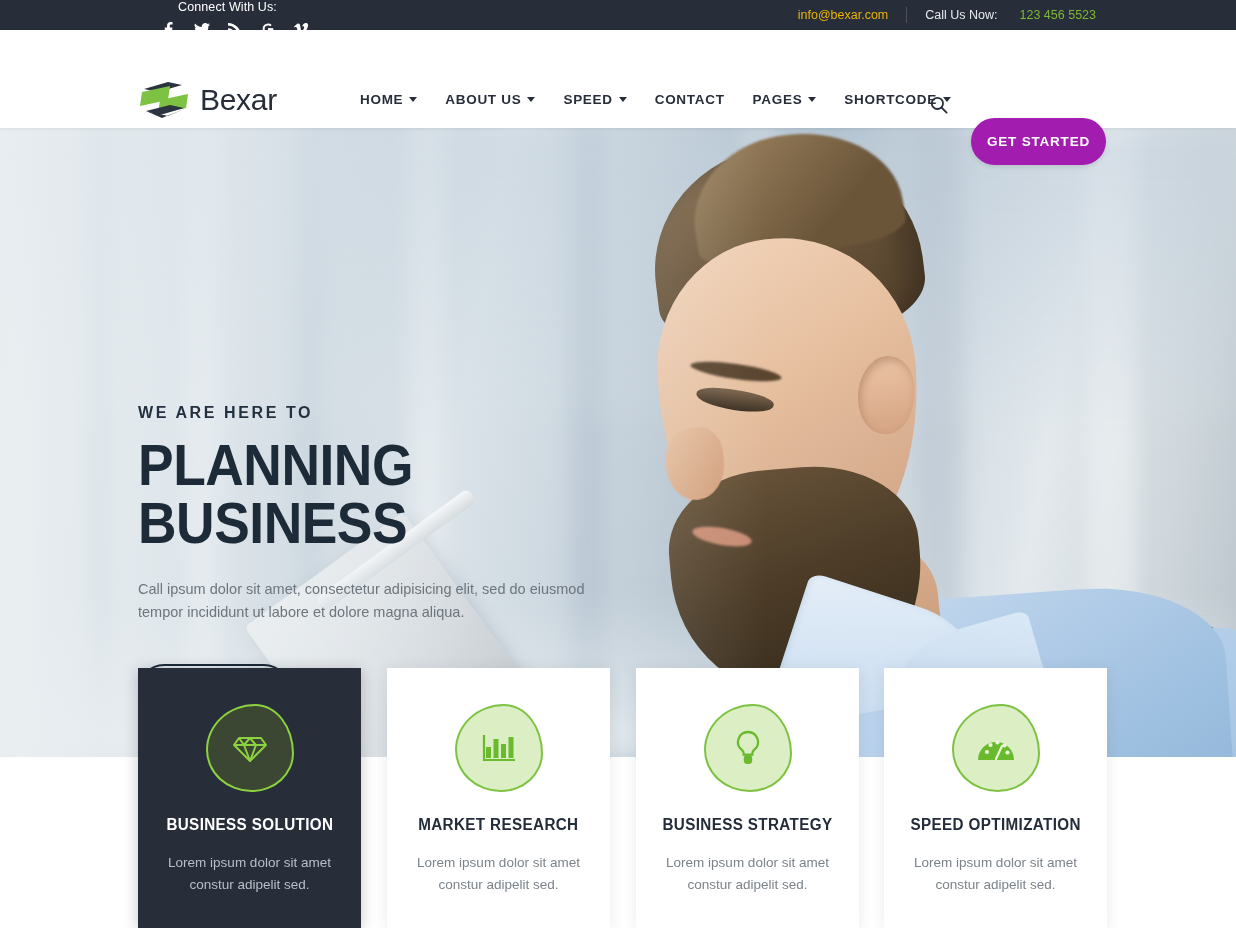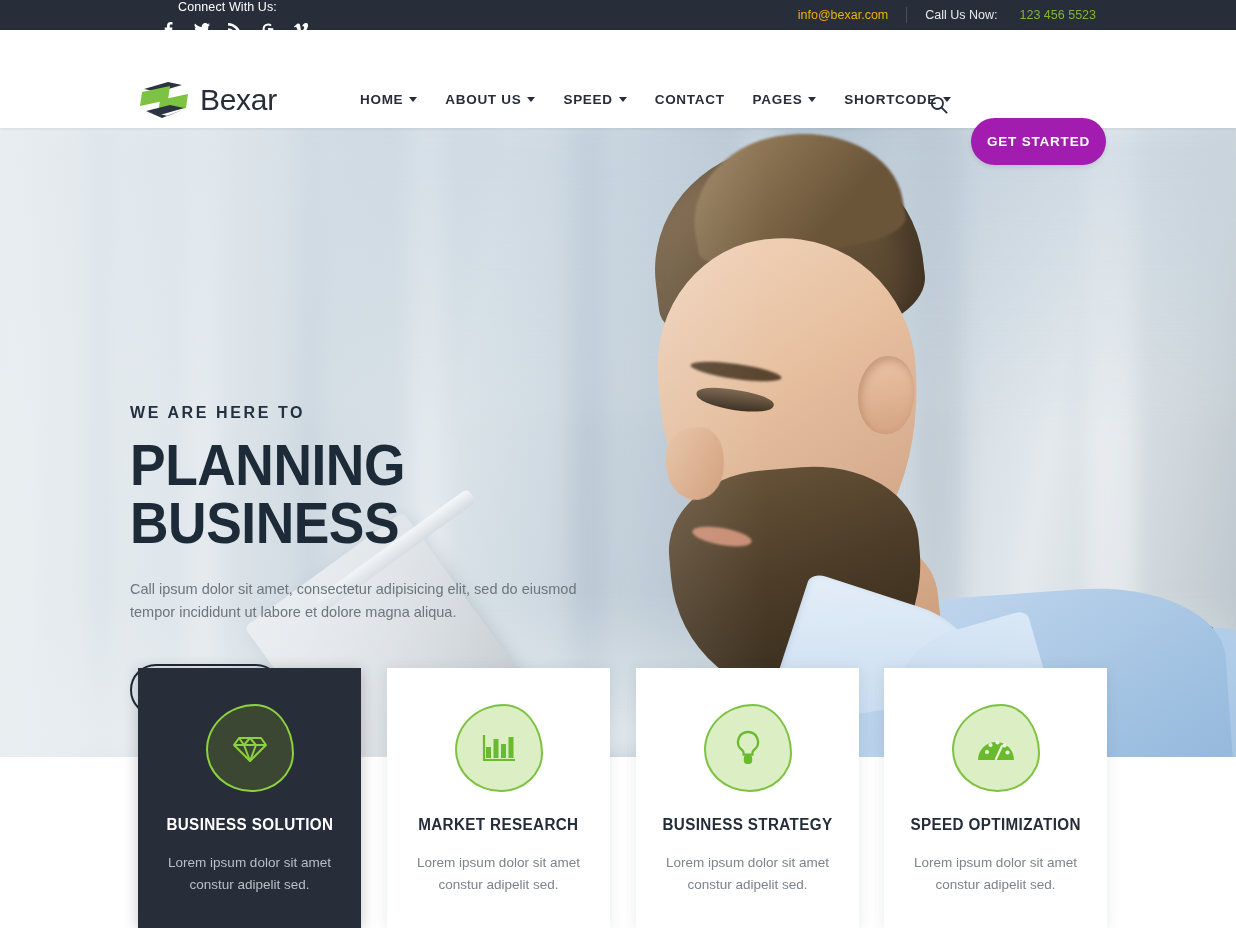--- a/index.html
+++ b/index.html
@@ -234,21 +234,21 @@
     border-radius:6px;transform:rotate(-36deg);
   }
   .hand{
     position:absolute;left:-90px;top:592px;width:150px;height:112px;
     background:linear-gradient(150deg,#f0cfb2,#d9a985);
     border-radius:48% 52% 40% 46%;
     transform:rotate(-14deg);
   }
 
   
-  .hero-content{position:absolute;left:130px;top:276px;width:520px;z-index:6;}
+  .hero-content{position:absolute;left:138px;top:276px;width:520px;z-index:6;}
   .kicker{
     font-size:16px;font-weight:bold;color:#22303f;letter-spacing:2.6px;
     font-family:"Liberation Sans", sans-serif;margin:0 0 14px 0;
   }
   .hero-title{
     font-size:58px;line-height:1;font-weight:bold;color:#1d2a38;
     letter-spacing:-.5px;margin:0 0 26px 0;
     transform:scaleX(.92);transform-origin:left center;
     font-family:"Liberation Sans", sans-serif;
   }

